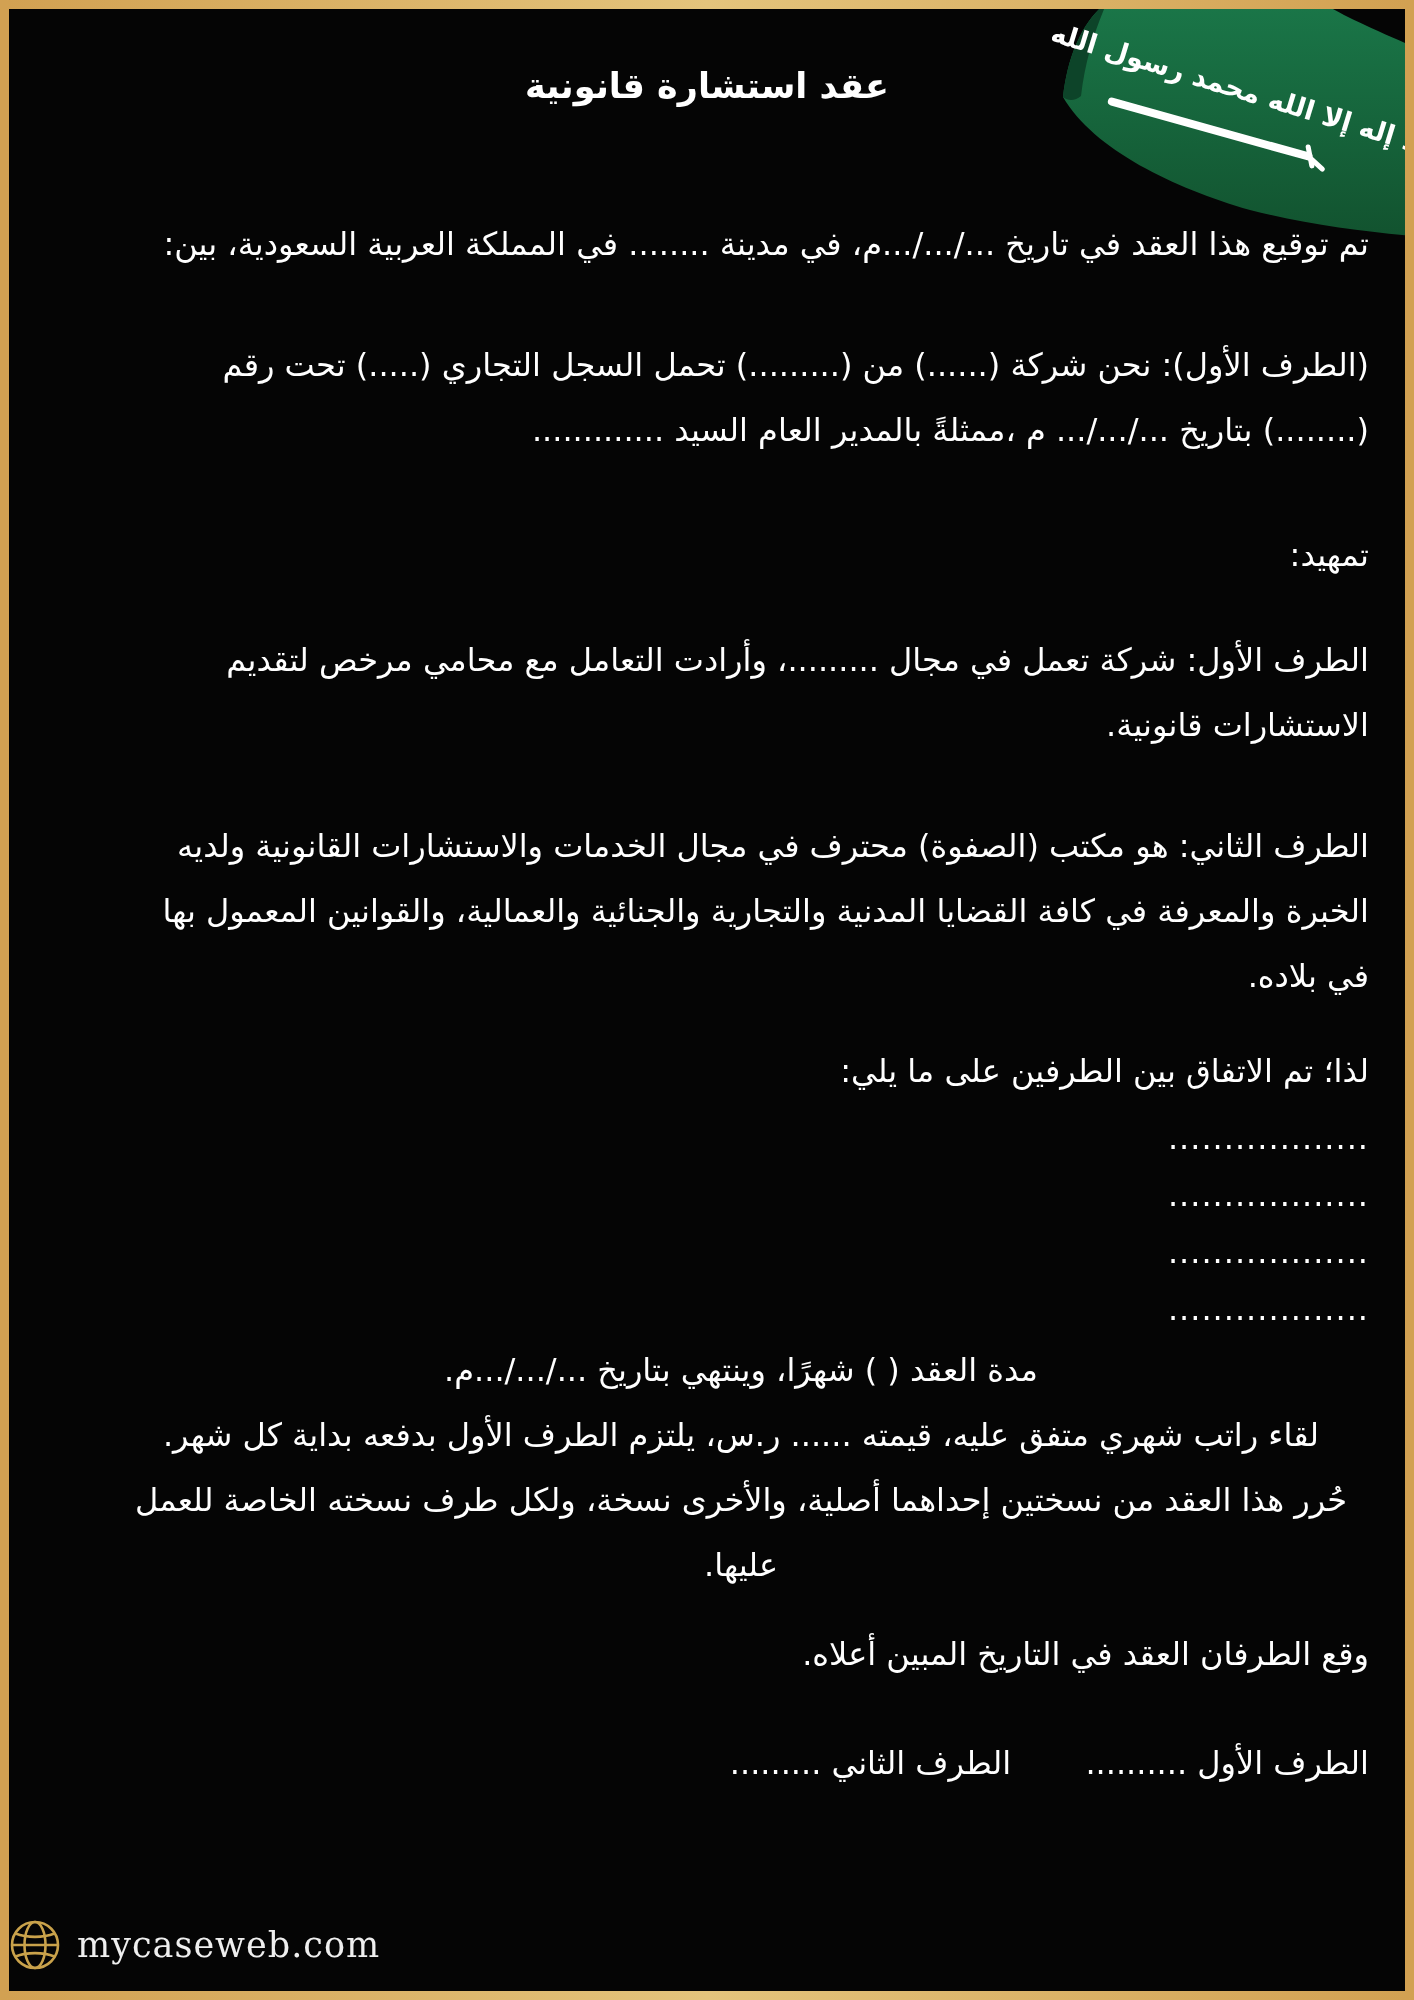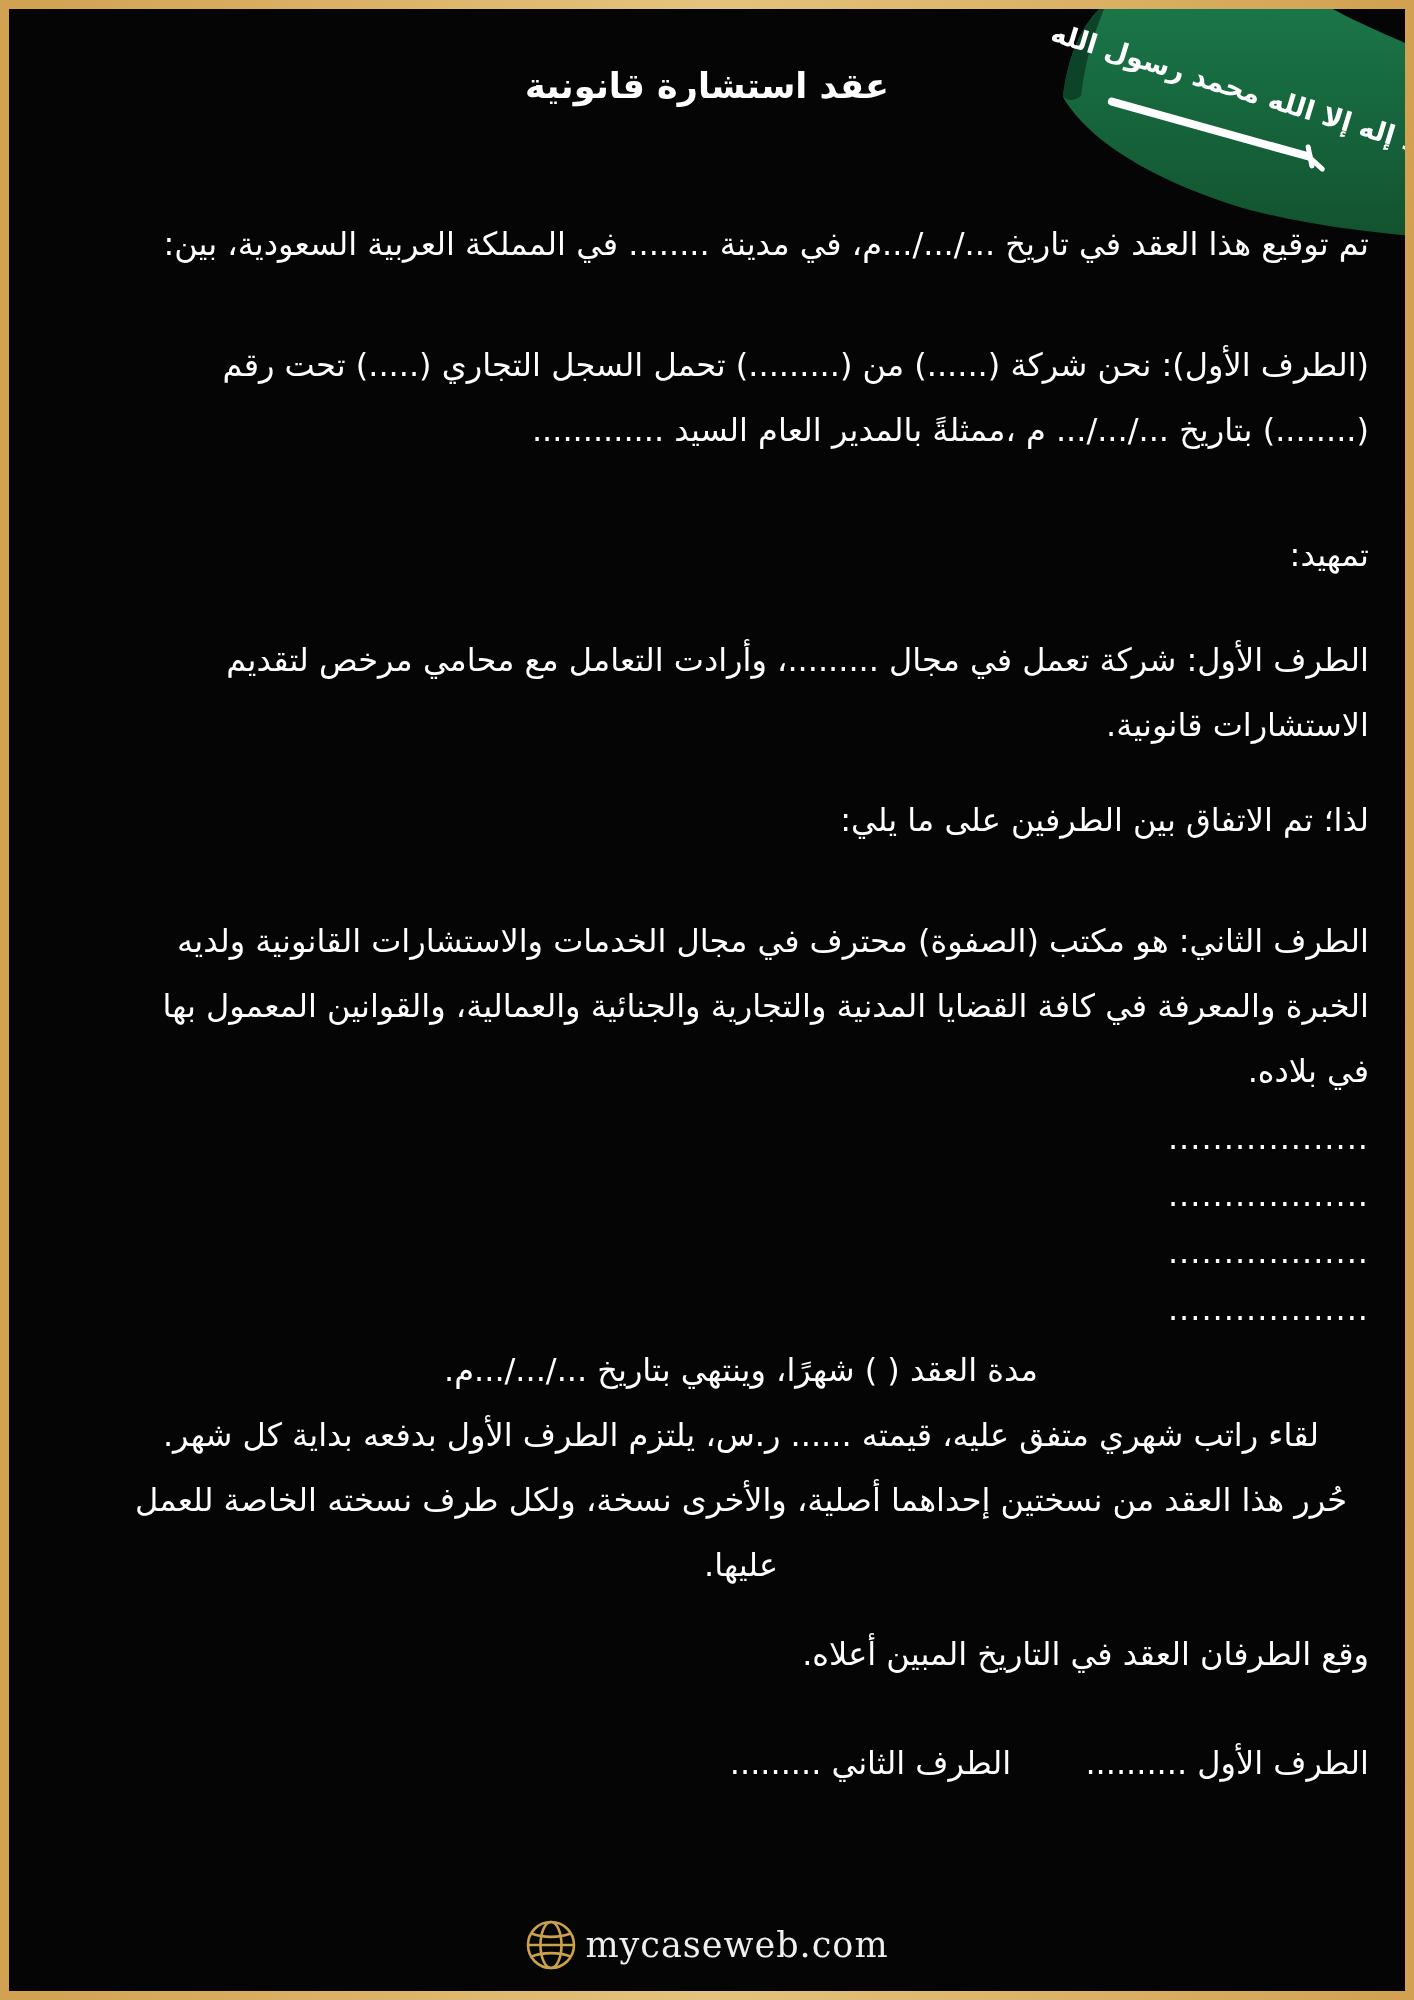--- a/index.html
+++ b/index.html
@@ -53,22 +53,22 @@
     z-index: 5;
     pointer-events: none;
   }
   .footer {
     position: absolute;
     left: 0;
     bottom: 20px;
     width: 100%;
     display: flex;
     align-items: center;
-    justify-content: center;
-    gap: 8px;
+    justify-content: flex-start;
+    gap: 16px;
     direction: ltr;
   }
   .footer-site {
     font-family: "DejaVu Serif", "Liberation Serif", serif;
     font-size: 35px;
     color: #efefef;
     letter-spacing: 1px;
   }
 </style>
 </head>
@@ -106,23 +106,23 @@
   <div class="content">
 
     <p class="para para-intro">تم توقيع هذا العقد في تاريخ .../.../...م، في مدينة ........ في المملكة العربية السعودية، بين:</p>
 
     <p class="para">(الطرف الأول): نحن شركة (......) من (.........) تحمل السجل التجاري (.....) تحت رقم (........) بتاريخ .../.../... م ،ممثلةً بالمدير العام السيد .............</p>
 
     <p class="para para-heading">تمهيد:</p>
 
     <p class="para para-pre1">الطرف الأول: شركة تعمل في مجال .........، وأرادت التعامل مع محامي مرخص لتقديم الاستشارات قانونية.</p>
 
+    <p class="para">الطرف الثاني: هو مكتب (الصفوة) محترف في مجال الخدمات والاستشارات القانونية ولديه الخبرة والمعرفة في كافة القضايا المدنية والتجارية والجنائية والعمالية، والقوانين المعمول بها في بلاده.</p>
+
     <p class="para para-lead">لذا؛ تم الاتفاق بين الطرفين على ما يلي:</p>
-
-    <p class="para">الطرف الثاني: هو مكتب (الصفوة) محترف في مجال الخدمات والاستشارات القانونية ولديه الخبرة والمعرفة في كافة القضايا المدنية والتجارية والجنائية والعمالية، والقوانين المعمول بها في بلاده.</p>
 
     <div class="dots-block">
       <div class="dots-line">..................</div>
       <div class="dots-line">..................</div>
       <div class="dots-line">..................</div>
       <div class="dots-line">..................</div>
     </div>
 
     <p class="para para-flow">مدة العقد ( ) شهرًا، وينتهي بتاريخ .../.../...م.</p>
 

